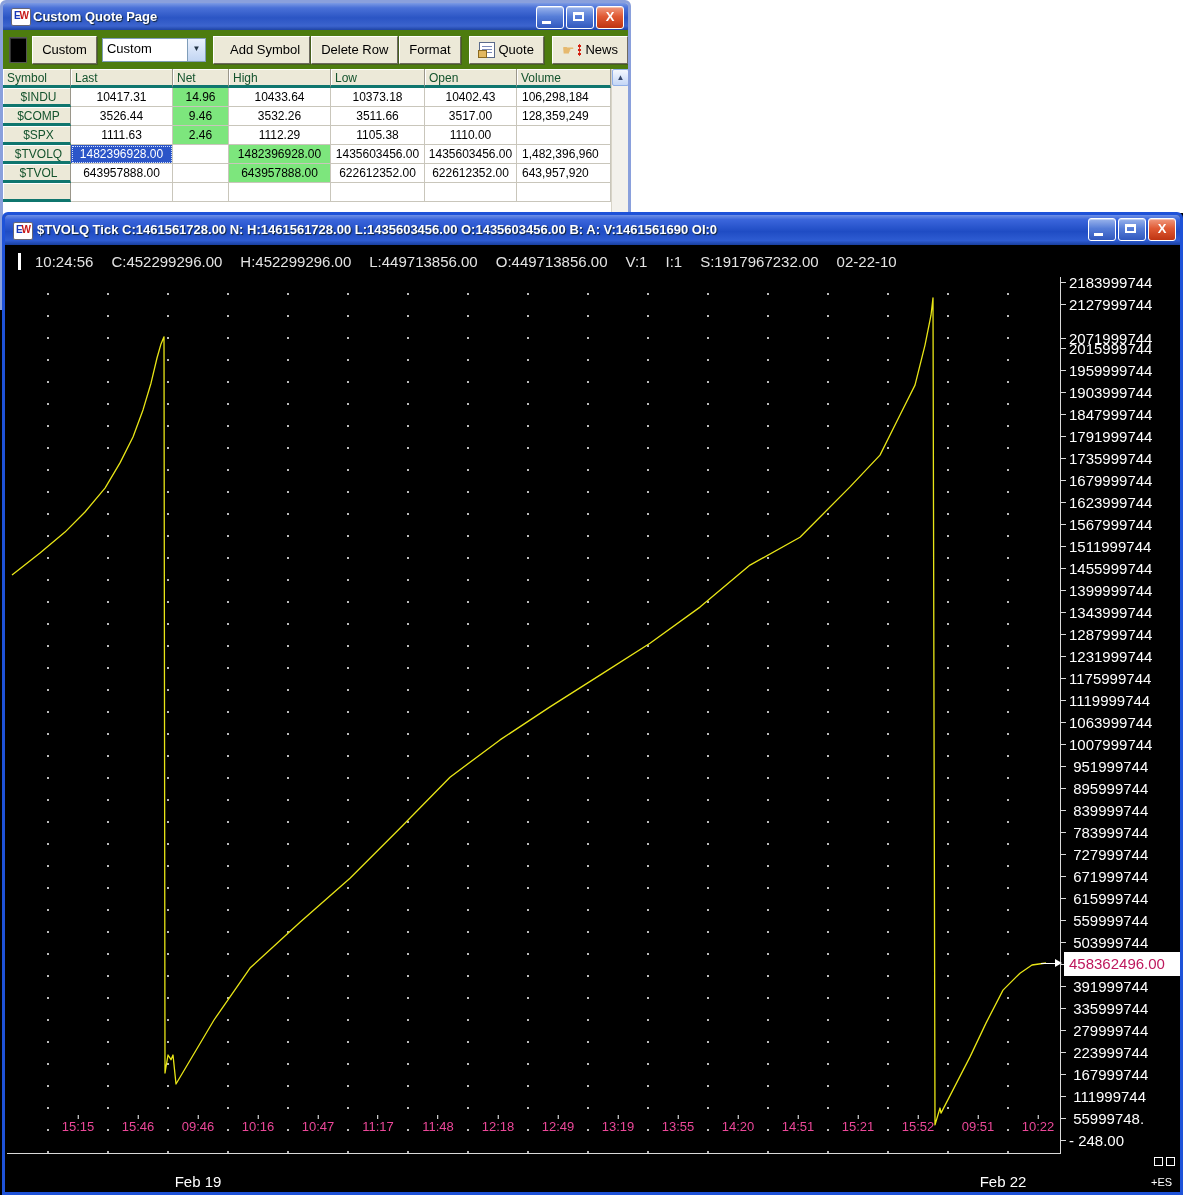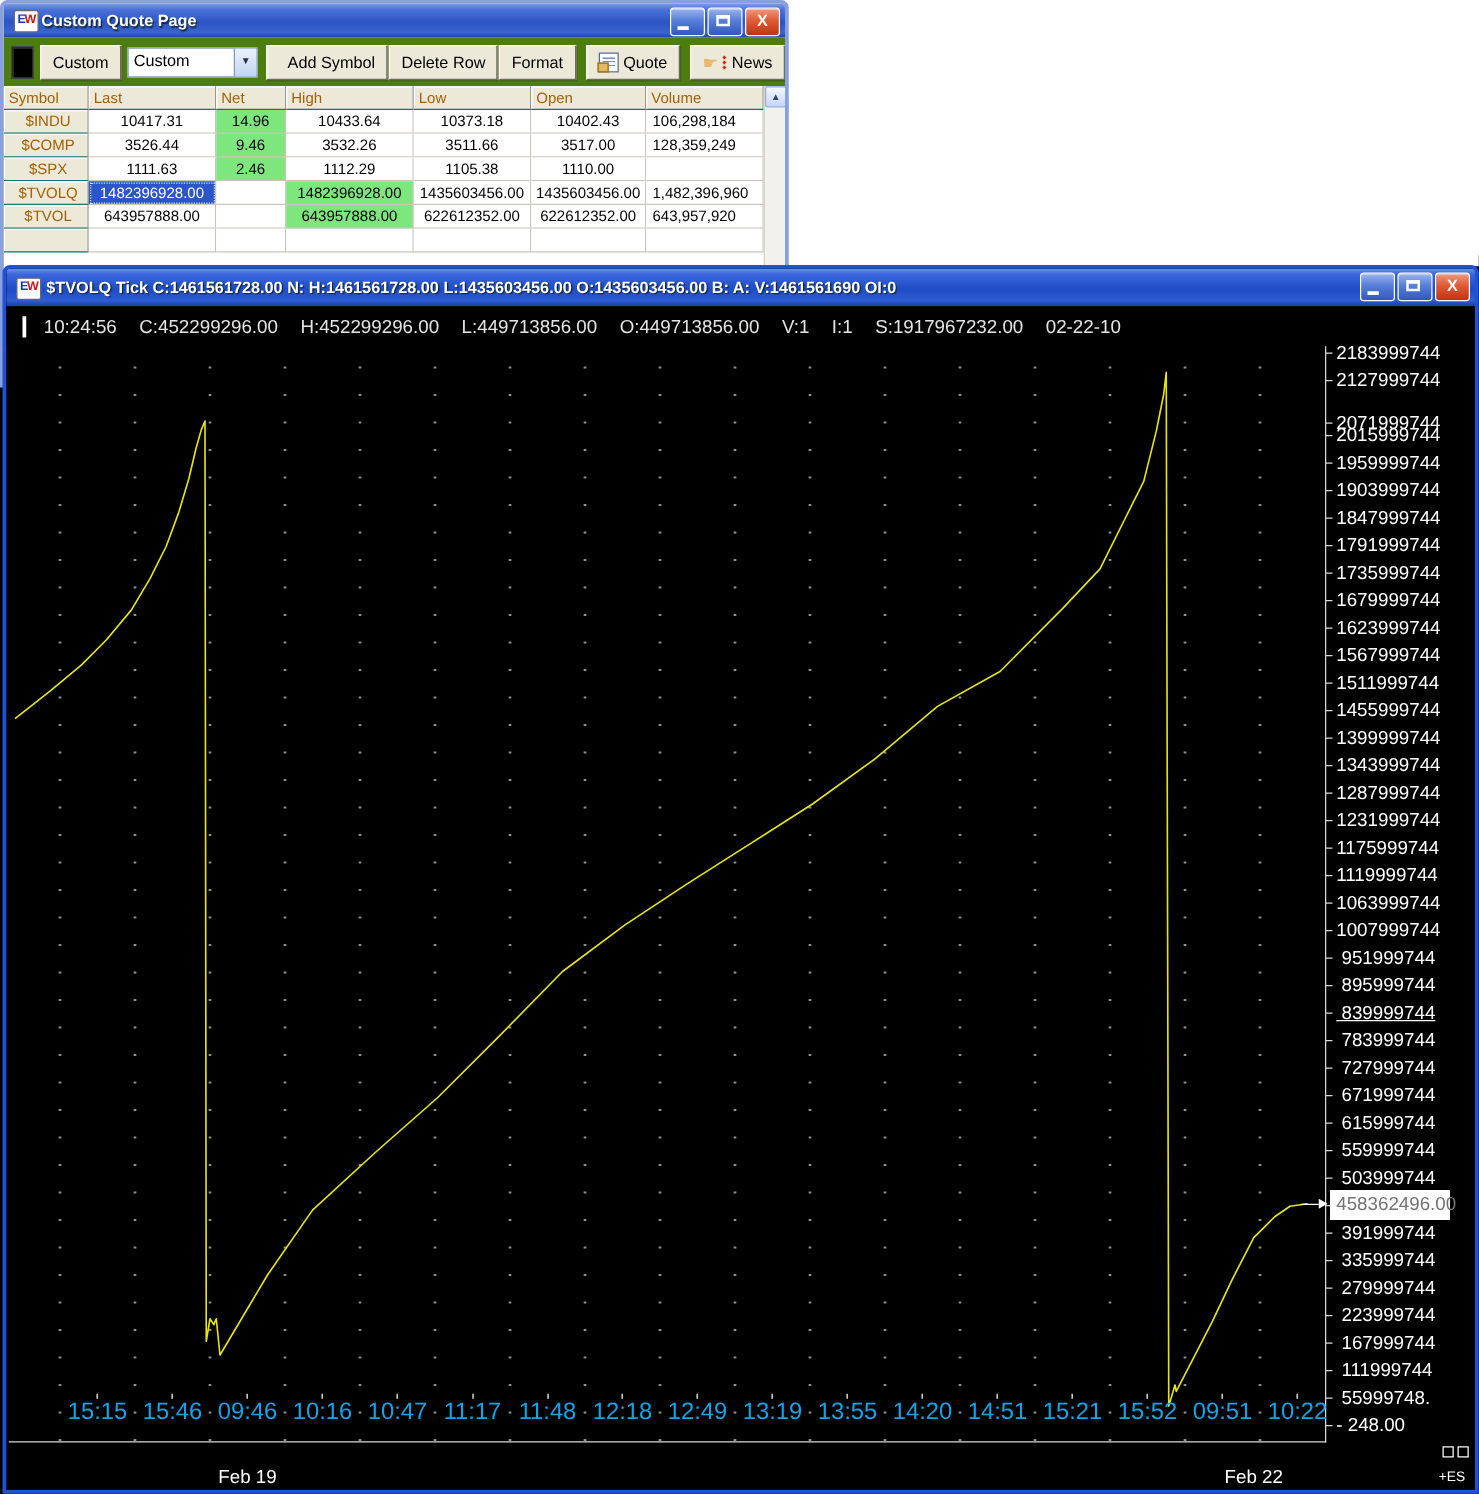--- a/index.html
+++ b/index.html
@@ -40,22 +40,22 @@
     background:repeating-linear-gradient(180deg,#7a8ab8 0 1px,transparent 1px 3px);}
   .q-icon::after{content:"";position:absolute;left:-2px;bottom:-1px;width:7px;height:6px;background:#E2B860;border:1px solid #8a6a20;}
   .n-hand{color:#E6B96E;font-size:14px;line-height:14px;}
   .n-dots{width:3px;height:12px;background-image:radial-gradient(#D42010 1.1px,transparent 1.3px);background-size:3px 4px;}
   
   #qw-table-bg{left:0;top:66px;width:608px;height:241px;background:#fff;}
   .trow{display:grid;grid-template-columns:68px 102px 56px 102px 94px 92px 94px;}
   #qw-thead{position:absolute;left:0;top:66px;width:608px;height:19px;}
   #qw-tbody{position:absolute;left:0;top:85px;width:608px;}
   .th,.tc{height:19px;line-height:18px;font-size:12px;box-sizing:border-box;overflow:hidden;white-space:nowrap;}
-  .th,.tc.sym{background:#ECE9D8;border-right:1px solid #9a968a;border-bottom:1px solid #0f766e;
-    box-shadow:inset 1px 1px 0 #fff;padding-left:4px;color:#a16207;}
+  .th,.tc.sym{background:#ECE9D8;border-right:1px solid #9a968a;border-bottom:3px solid #0f766e;
+    box-shadow:inset 1px 1px 0 #fff;padding-left:4px;color:#14532d;}
   .tc{background:#fff;border-right:1px solid #C9C6BB;border-bottom:1px solid #C9C6BB;color:#000;text-align:center;}
   .tc.vol{text-align:left;padding-left:5px;}
   .tc.cell-up{background:#7DE67D;}
   .tc.cell-selected{background:#2B55C8;color:#fff;outline:1px dotted #CFE0FF;outline-offset:-2px;}
   
   #qw-scroll{left:608px;top:66px;width:17px;height:241px;background:#F3F1EC;border-left:1px solid #D8D4C8;}
   #qw-scroll-up{left:0;top:0;width:17px;height:17px;background:linear-gradient(180deg,#F4F8FE,#C4D6F6);
     border:1px solid #90B0E8;border-radius:2px;color:#35476b;font-size:8px;line-height:15px;text-align:center;}
   
   #chart-window{left:2px;top:212px;width:1181px;height:983px;border:3px solid #1E52D8;border-radius:6px 6px 0 0;background:#000;}
@@ -68,25 +68,25 @@
   #cursor-marker{left:13px;top:38px;width:3px;height:17px;background:#fff;}
   #dot-grid{left:6px;top:62px;width:1049px;height:876px;
     background-image:radial-gradient(circle,rgba(255,255,255,.75) .7px,transparent 1.1px);
     background-size:60px 22px;background-position:7px 6px;}
   #plot-svg{left:0;top:0;width:1175px;height:977px;pointer-events:none;}
   #y-axis-line{left:1055px;top:62px;width:1px;height:877px;background:#D8D8D8;}
   #x-axis-line{left:2px;top:938px;width:1054px;height:1px;background:#D8D8D8;}
   .ylab{position:absolute;left:1055px;height:18px;line-height:18px;font-size:15px;color:#fff;
     white-space:pre;padding-left:9px;}
   .ylab::before{content:"";position:absolute;left:0;top:8px;width:6px;height:1px;background:#D8D8D8;}
-  .xlab{position:absolute;top:904px;transform:translateX(-50%);font-size:19px;color:#0ea5e9;white-space:nowrap;}
+  .xlab{position:absolute;top:904px;transform:translateX(-50%);font-size:13px;color:#ec4899;white-space:nowrap;}
   .xlab::before{content:"";position:absolute;left:calc(50% - .5px);top:-4px;width:1px;height:4px;background:#fff;}
   .datelab{position:absolute;top:958px;transform:translateX(-50%);font-size:15px;color:#fff;white-space:nowrap;}
   #date-feb19{left:193px;} #date-feb22{left:998px;}
-  #cur-box{left:1059px;top:737px;width:96px;height:24px;background:#fff;color:#737373;font-size:15px;
+  #cur-box{left:1059px;top:737px;width:118px;height:24px;background:#fff;color:#be185d;font-size:15px;
     line-height:24px;padding-left:5px;white-space:nowrap;}
   #cur-arrow{left:1036px;top:748px;width:14px;height:1px;background:#fff;}
   #cur-arrow::after{content:"";position:absolute;right:-7px;top:-4px;border-left:7px solid #fff;
     border-top:4px solid transparent;border-bottom:4px solid transparent;}
   .corner-sq{width:9px;height:9px;border:1px solid #fff;background:#000;top:942px;}
   #corner-sq1{left:1149px;} #corner-sq2{left:1161px;}
   #es-label{left:1146px;top:961px;font-size:11px;color:#fff;}
 </style>
 </head>
 <body>
@@ -264,21 +264,21 @@
       <div class="ylab" style="top: 367px;">1399999744</div>
       <div class="ylab" style="top: 389px;">1343999744</div>
       <div class="ylab" style="top: 411px;">1287999744</div>
       <div class="ylab" style="top: 433px;">1231999744</div>
       <div class="ylab" style="top: 455px;">1175999744</div>
       <div class="ylab" style="top: 477px;">1119999744</div>
       <div class="ylab" style="top: 499px;">1063999744</div>
       <div class="ylab" style="top: 521px;">1007999744</div>
       <div class="ylab" style="top: 543px;"> 951999744</div>
       <div class="ylab" style="top: 565px;"> 895999744</div>
-      <div class="ylab" style="top: 587px; text-decoration: underline;"> 839999744</div>
+      <div class="ylab" style="top: 587px;"> 839999744</div>
       <div class="ylab" style="top: 609px;"> 783999744</div>
       <div class="ylab" style="top: 631px;"> 727999744</div>
       <div class="ylab" style="top: 653px;"> 671999744</div>
       <div class="ylab" style="top: 675px;"> 615999744</div>
       <div class="ylab" style="top: 697px;"> 559999744</div>
       <div class="ylab" style="top: 719px;"> 503999744</div>
       <div class="ylab" style="top: 741px;"></div>
       <div class="ylab" style="top: 763px;"> 391999744</div>
       <div class="ylab" style="top: 785px;"> 335999744</div>
       <div class="ylab" style="top: 807px;"> 279999744</div>

